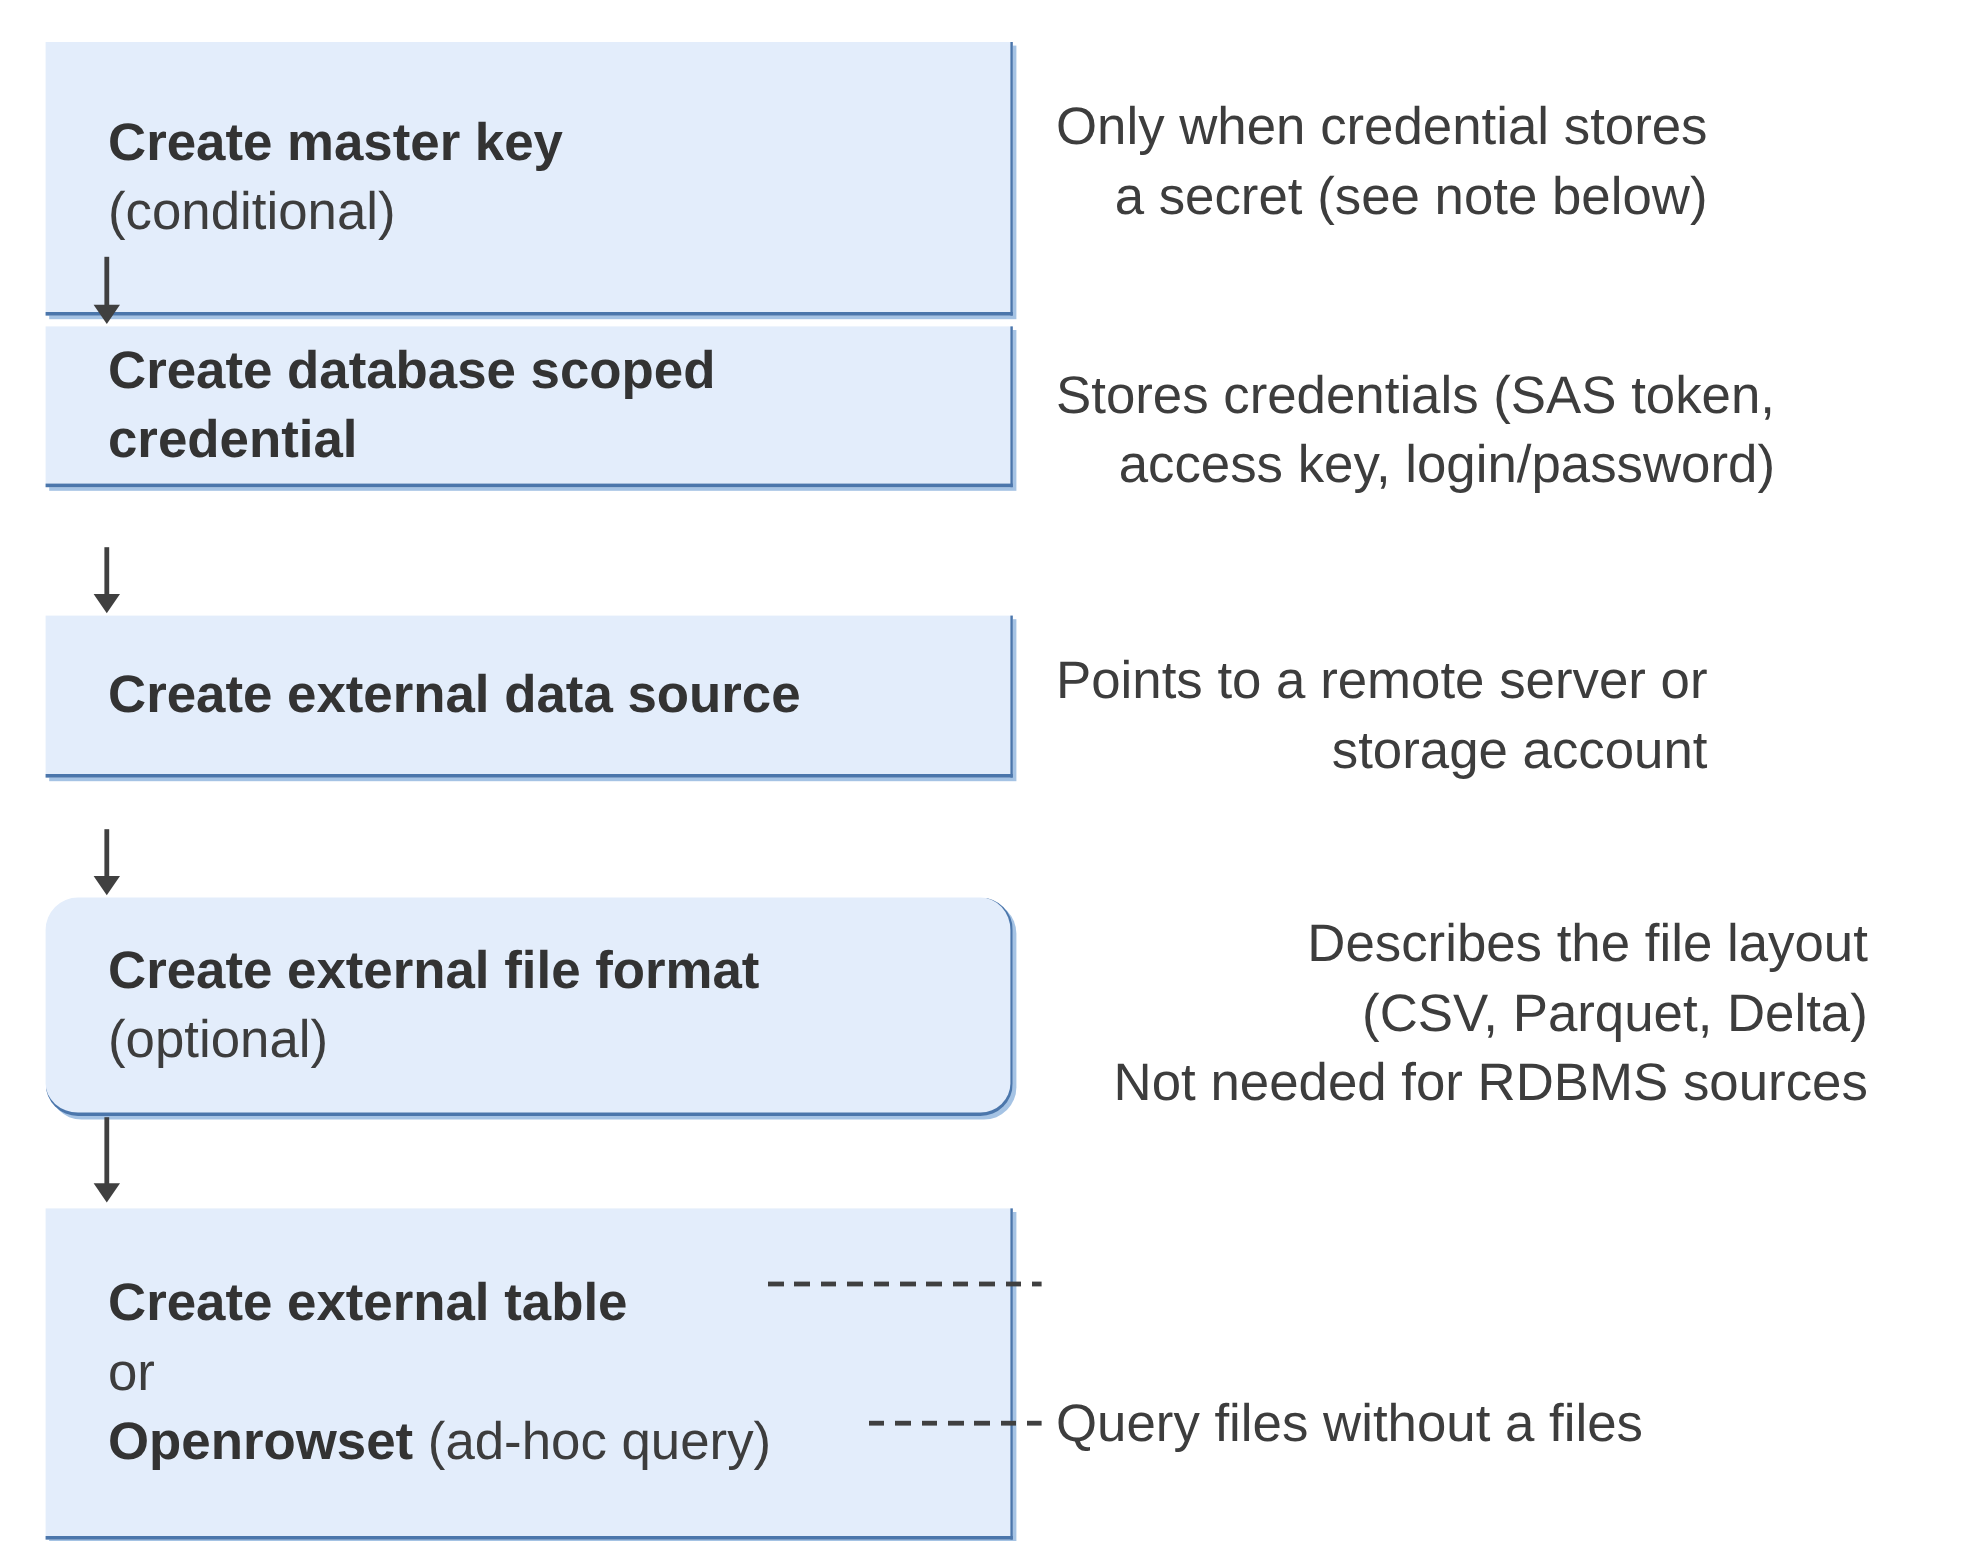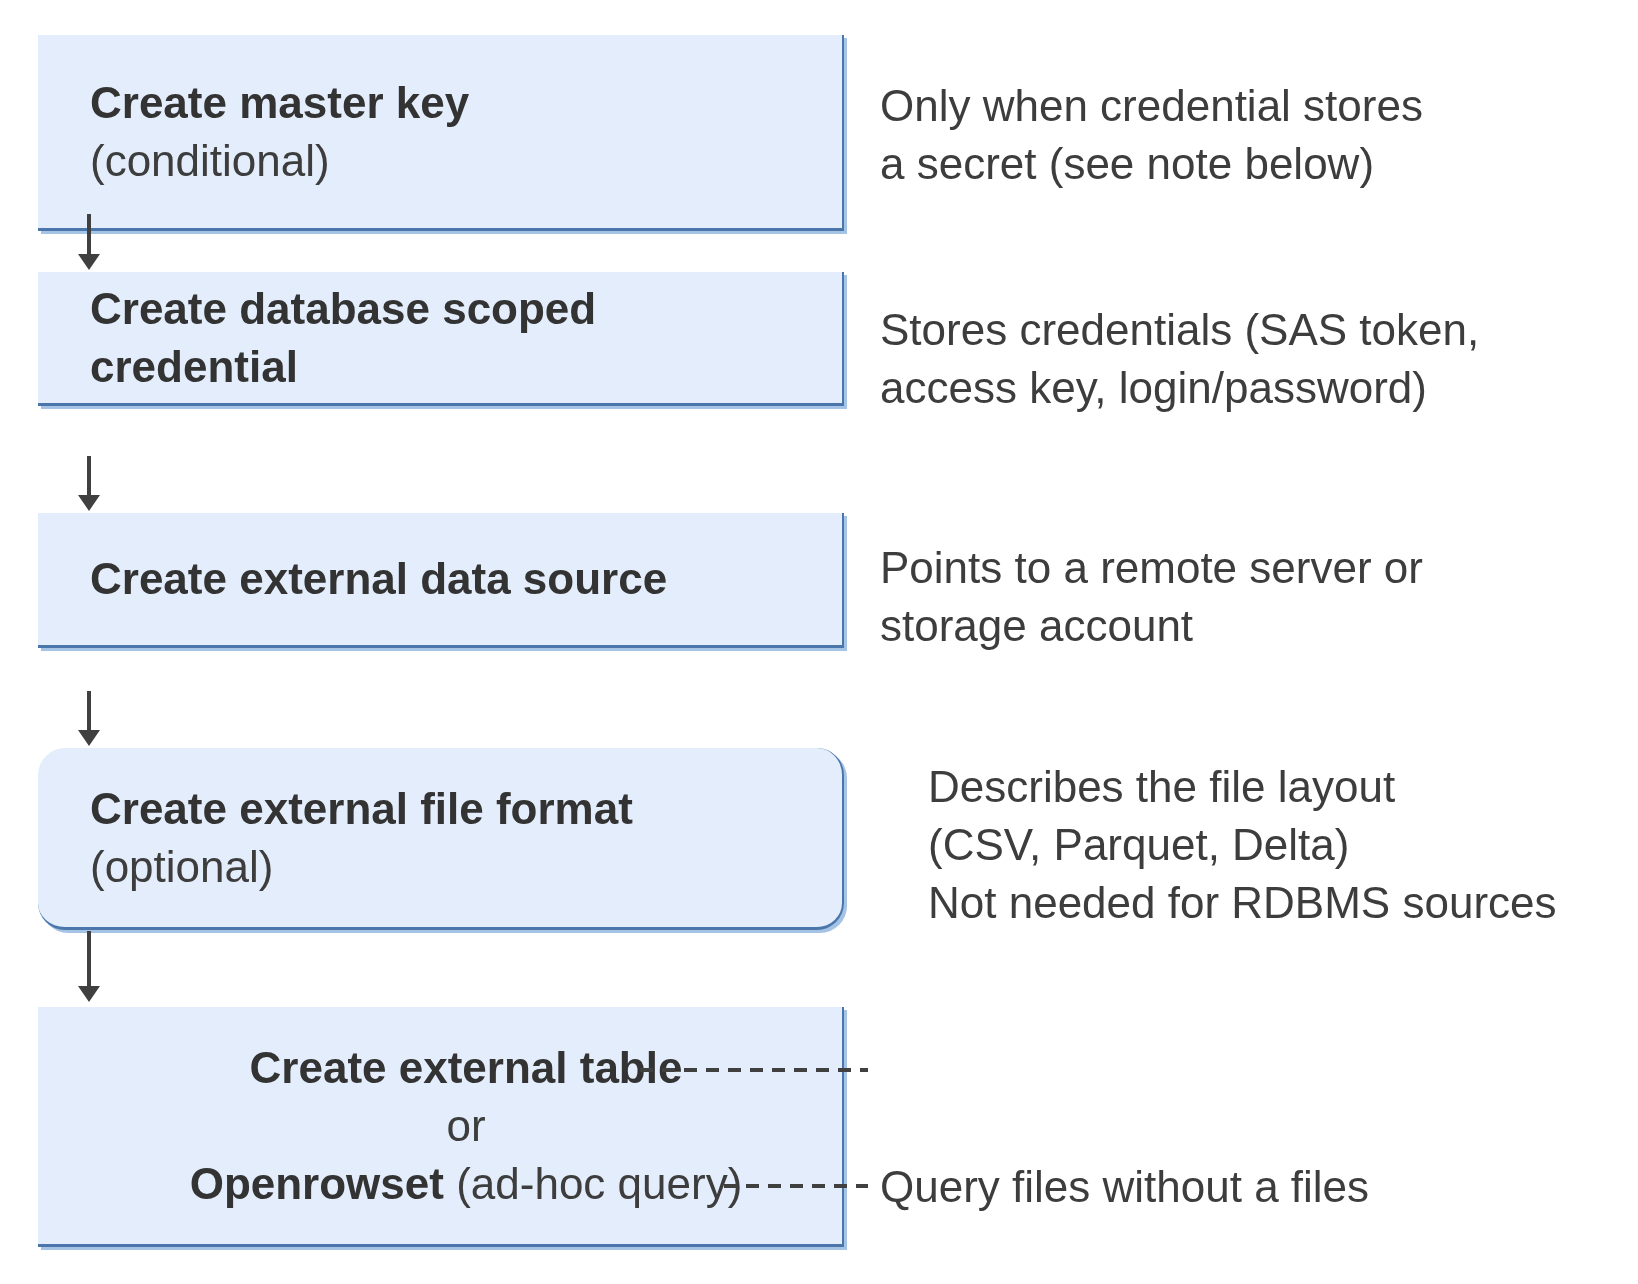--- a/index.html
+++ b/index.html
@@ -44,20 +44,21 @@
     color: var(--body-text);
     white-space: nowrap;
   }
   .box-line.bold, .bold-seg {
     font-weight: 700;
     color: var(--title-text);
   }
   .note {
     position: absolute;
     left: 880px;
+    text-align: right;
   }
   .note-line {
     font-size: 44px;
     line-height: 58px;
     color: var(--body-text);
     white-space: nowrap;
   }
   .flow-arrow {
     position: absolute;
     left: 77px;
@@ -88,21 +89,21 @@
       var(--connector) 0 13px,
       transparent 13px 22px
     );
   }
 </style>
 </head>
 <body>
 
 <div class="canvas">
 
-  <div class="flow-box" style="top:35px; height:196px;">
+  <div class="flow-box" style="top:35px; height:228px;">
     <div class="box-line bold">Create master key</div>
     <div class="box-line">(conditional)</div>
   </div>
   <div class="note" style="top:77px;">
     <div class="note-line">Only when credential stores</div>
     <div class="note-line">a secret (see note below)</div>
   </div>
 
   <div class="flow-arrow" style="top:214px; height:56px;">
     <div class="stem"></div>
@@ -144,21 +145,21 @@
     <div class="note-line">Describes the file layout</div>
     <div class="note-line">(CSV, Parquet, Delta)</div>
     <div class="note-line">Not needed for RDBMS sources</div>
   </div>
 
   <div class="flow-arrow" style="top:931px; height:71px;">
     <div class="stem"></div>
     <div class="head"></div>
   </div>
 
-  <div class="flow-box" style="top:1007px; height:240px;align-items:center;">
+  <div class="flow-box" style="top:1007px; height:276px;">
     <div class="box-line bold">Create external table</div>
     <div class="box-line">or</div>
     <div class="box-line"><span class="bold-seg">Openrowset</span><span> (ad-hoc query)</span></div>
   </div>
 
   <div class="dashed-line" style="top:1068px; left:640px; width:228px;"></div>
 
   <div class="dashed-line" style="top:1184px; left:724px; width:144px;"></div>
   <div class="note" style="top:1158px;">
     <div class="note-line">Query files without a files</div>

